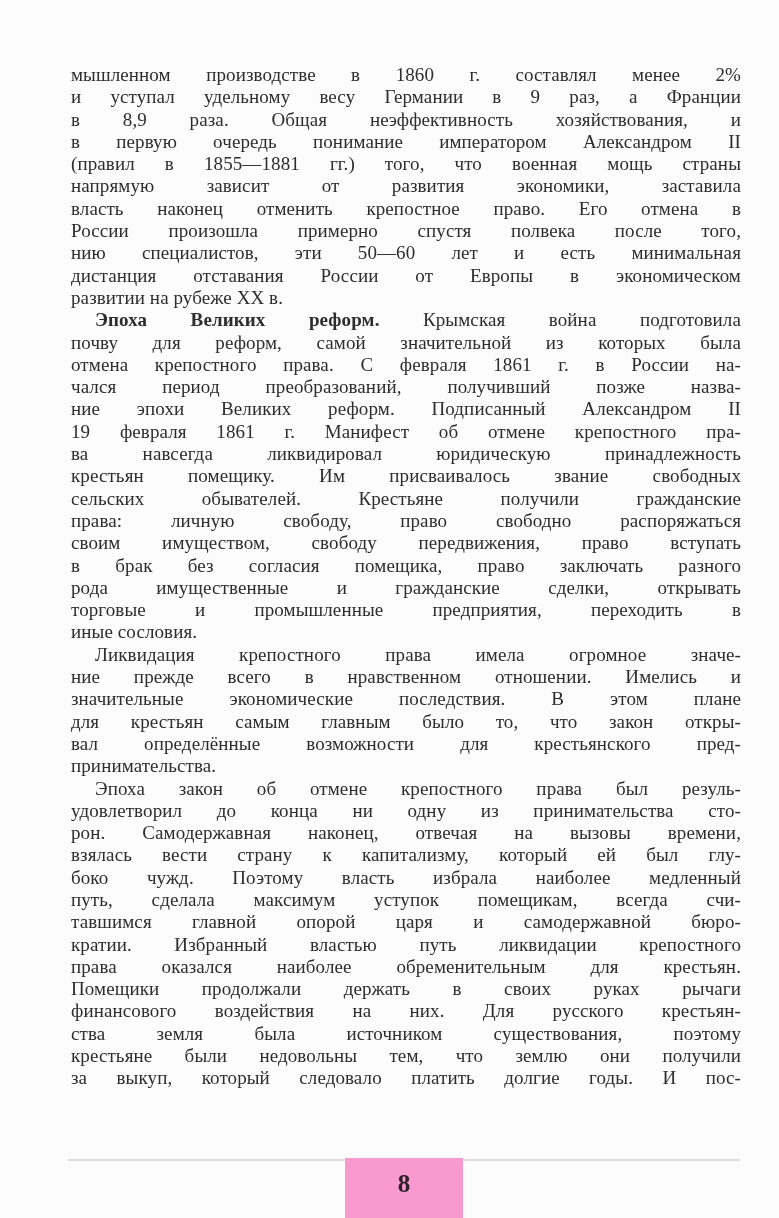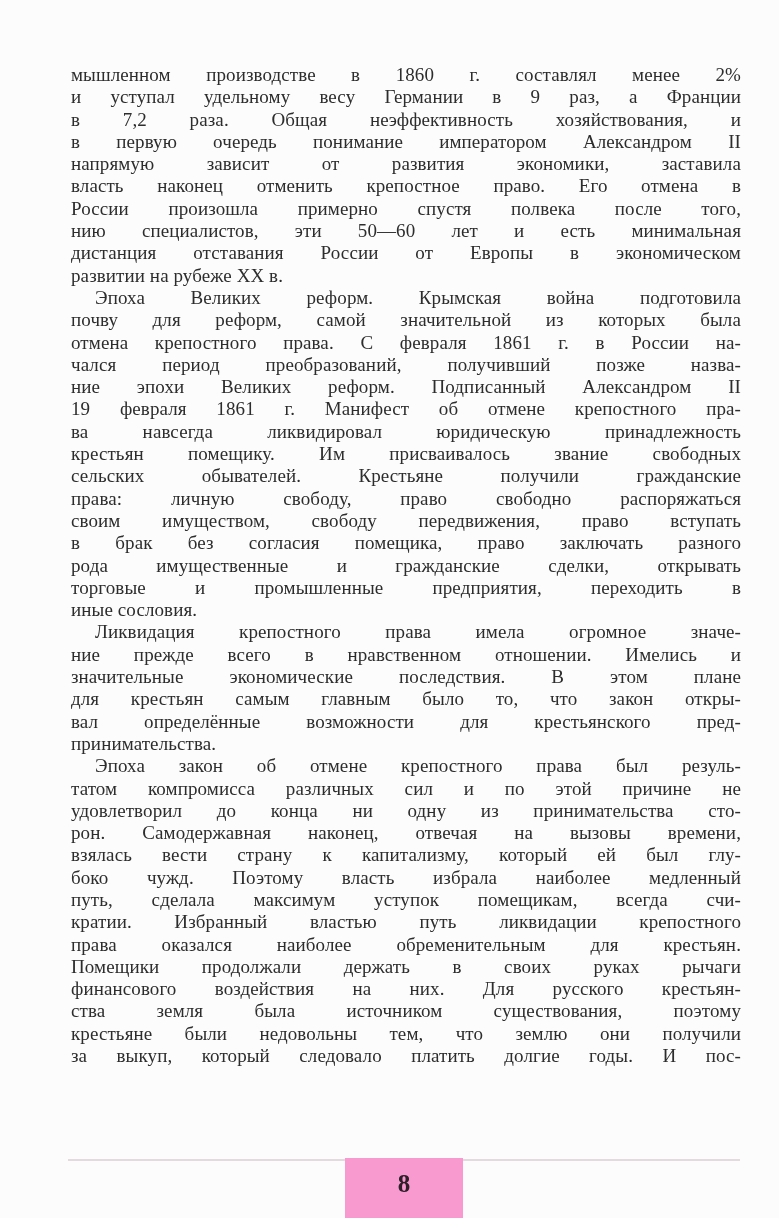--- a/index.html
+++ b/index.html
@@ -39,21 +39,21 @@
     overflow: visible;
   }
   .line.last {
     text-align: right;
     text-align-last: left;
   }
   .line.indent {
     text-indent: 24px;
   }
   .line b {
-    font-weight: normal;
+    font-weight: bold;
   }
   .footer-rule {
     position: absolute;
     left: 68px;
     top: 1159px;
     width: 672px;
     height: 2px;
     background: #e5d9e0;
   }
   .pagenum-box {
@@ -75,22 +75,23 @@
   }
 </style>
 </head>
 <body>
 
 <div class="page">
   <div class="text-block" id="text-block">
       <div class="para">
         <div class="line">мышленном производстве в 1860 г. составлял менее 2%</div>
         <div class="line">и уступал удельному весу Германии в 9 раз, а Франции</div>
-        <div class="line">в 7,2 раза. Общая неэффективность хозяйствования, и</div>
+        <div class="line">в 8,9 раза. Общая неэффективность хозяйствования, и</div>
         <div class="line">в первую очередь понимание императором Александром II</div>
+        <div class="line">(правил в 1855—1881 гг.) того, что военная мощь страны</div>
         <div class="line">напрямую зависит от развития экономики, заставила</div>
         <div class="line">власть наконец отменить крепостное право. Его отмена в</div>
         <div class="line">России произошла примерно спустя полвека после того,</div>
         <div class="line">нию специалистов, эти 50—60 лет и есть минимальная</div>
         <div class="line">дистанция отставания России от Европы в экономическом</div>
         <div class="line last">развитии на рубеже XX в.</div>
       </div>
       <div class="para">
         <div class="line indent"><b>Эпоха Великих реформ.</b> Крымская война подготовила</div>
         <div class="line">почву для реформ, самой значительной из которых была</div>
@@ -111,26 +112,26 @@
       <div class="para">
         <div class="line indent">Ликвидация крепостного права имела огромное значе-</div>
         <div class="line">ние прежде всего в нравственном отношении. Имелись и</div>
         <div class="line">значительные экономические последствия. В этом плане</div>
         <div class="line">для крестьян самым главным было то, что закон откры-</div>
         <div class="line">вал определённые возможности для крестьянского пред-</div>
         <div class="line last">принимательства.</div>
       </div>
       <div class="para">
         <div class="line indent">Эпоха закон об отмене крепостного права был резуль-</div>
-        <div class="line">татом компромисса различных сил и по этой причине не</div>
         <div class="line">удовлетворил до конца ни одну из принимательства сто-</div>
         <div class="line">рон. Самодержавная наконец, отвечая на вызовы времени,</div>
         <div class="line">взялась вести страну к капитализму, который ей был глу-</div>
         <div class="line">боко чужд. Поэтому власть избрала наиболее медленный</div>
         <div class="line">путь, сделала максимум уступок помещикам, всегда счи-</div>
+        <div class="line">тавшимся главной опорой царя и самодержавной бюро-</div>
         <div class="line">кратии. Избранный властью путь ликвидации крепостного</div>
         <div class="line">права оказался наиболее обременительным для крестьян.</div>
         <div class="line">Помещики продолжали держать в своих руках рычаги</div>
         <div class="line">финансового воздействия на них. Для русского крестьян-</div>
         <div class="line">ства земля была источником существования, поэтому</div>
         <div class="line">крестьяне были недовольны тем, что землю они получили</div>
         <div class="line">за выкуп, который следовало платить долгие годы. И пос-</div>
       </div>
     </div>
   <div class="footer-rule" style="background: rgb(229, 217, 224);"></div>

